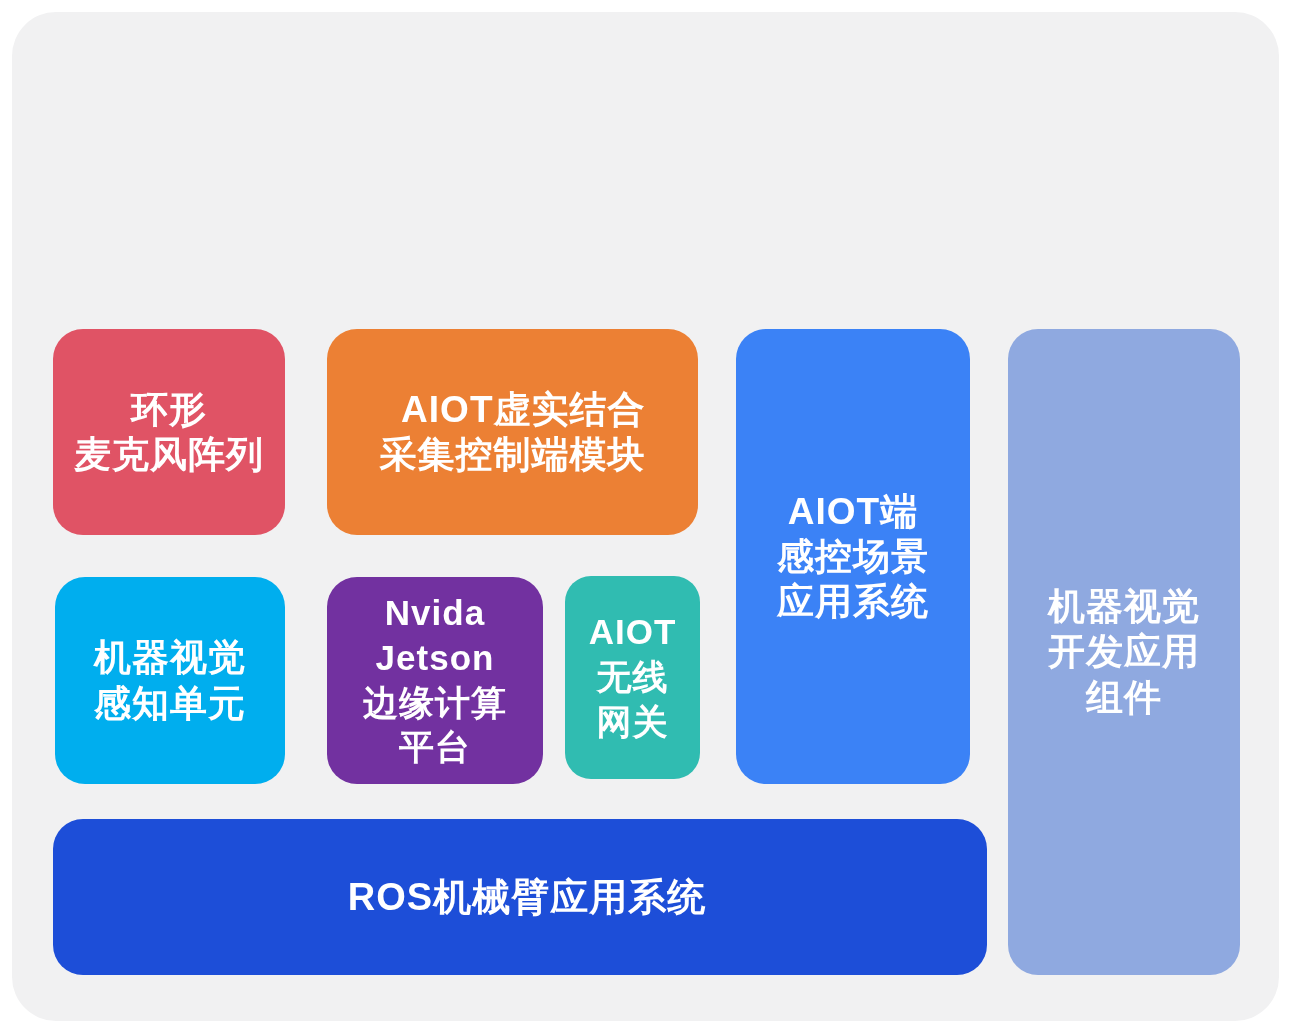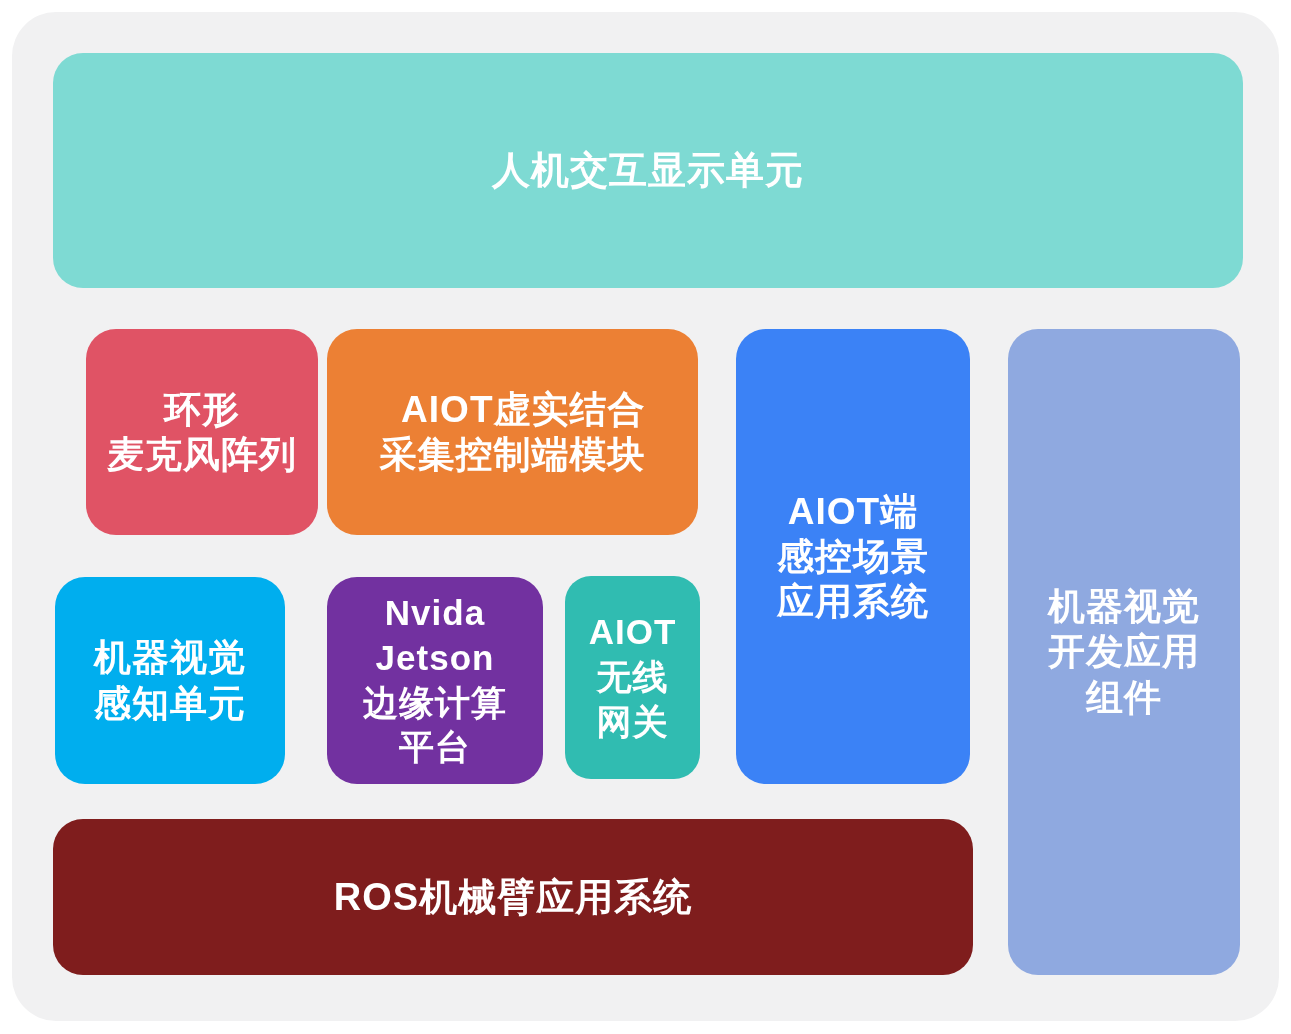--- a/index.html
+++ b/index.html
@@ -33,36 +33,35 @@
     text-align: center;
     color: #ffffff;
     font-weight: bold;
     font-size: 37px;
     line-height: 1.22;
     white-space: pre-line;
     border-radius: 30px;
     letter-spacing: 1px;
   }
   .b-hmi     { left: 41px;  top: 41px;  width: 1190px; height: 235px; font-size: 38px; }
-  .b-mic     { left: 41px;  top: 317px; width: 232px;  height: 206px; margin-left: 33px; }
+  .b-mic     { left: 41px;  top: 317px; width: 232px;  height: 206px; }
   .b-vr      { left: 315px; top: 317px; width: 371px;  height: 206px; }
   .b-scene   { left: 724px; top: 317px; width: 234px;  height: 455px; }
   .b-mvdev   { left: 996px; top: 317px; width: 232px;  height: 646px; }
   .b-mvsense { left: 43px;  top: 565px; width: 230px;  height: 207px; }
   .b-jetson  { left: 315px; top: 565px; width: 216px;  height: 207px; font-size: 35px; line-height: 1.28; }
   .b-gateway { left: 553px; top: 564px; width: 135px;  height: 203px; border-radius: 26px; font-size: 35px; line-height: 1.28; }
   .b-ros     { left: 41px;  top: 807px; width: 920px;  height: 156px; font-size: 38px; }
 </style>
 </head>
 <body style="background: rgb(255, 255, 255);">
 
 <div class="stage">
   <div class="panel" style="background: rgb(241, 241, 242);">
 
-    <div class="block b-hmi" style="background: rgb(126, 218, 211);">人机交互显示单元</div>
 
     <div class="block b-mic" style="background: rgb(224, 83, 101);">环形
 麦克风阵列</div>
 
     <div class="block b-vr" style="background: rgb(236, 128, 52); text-align: right;">AIOT虚实结合
 采集控制端模块</div>
 
     <div class="block b-scene" style="background: #3b82f6;">AIOT端
 感控场景
 应用系统</div>
@@ -76,16 +75,16 @@
 
     <div class="block b-gateway" style="background: rgb(48, 188, 177);">AIOT
 无线
 网关</div>
 
     <div class="block b-jetson" style="background: rgb(114, 49, 160);">Nvida
 Jetson
 边缘计算
 平台</div>
 
-    <div class="block b-ros" style="background: #7f1d1d;">ROS机械臂应用系统</div>
+    <div class="block b-ros" style="background: #1d4ed8; padding-left: 14px;">ROS机械臂应用系统</div>
 
   </div>
 </div>
 
 </body></html>

